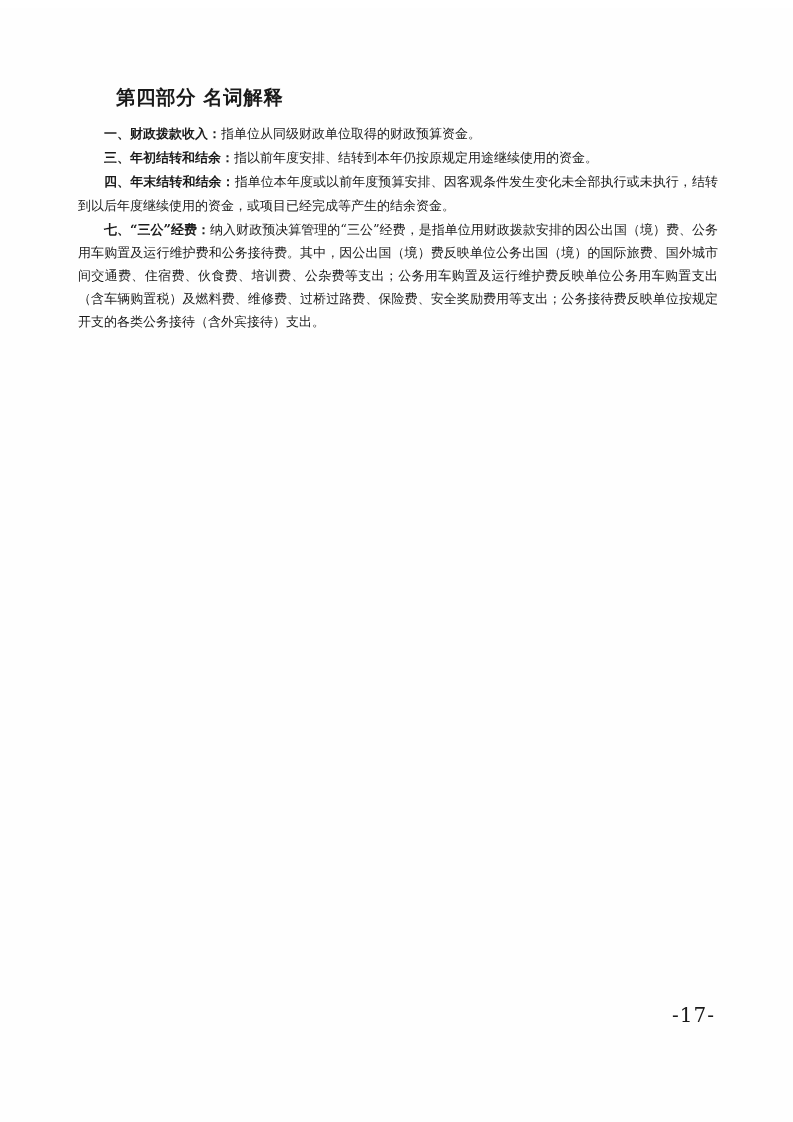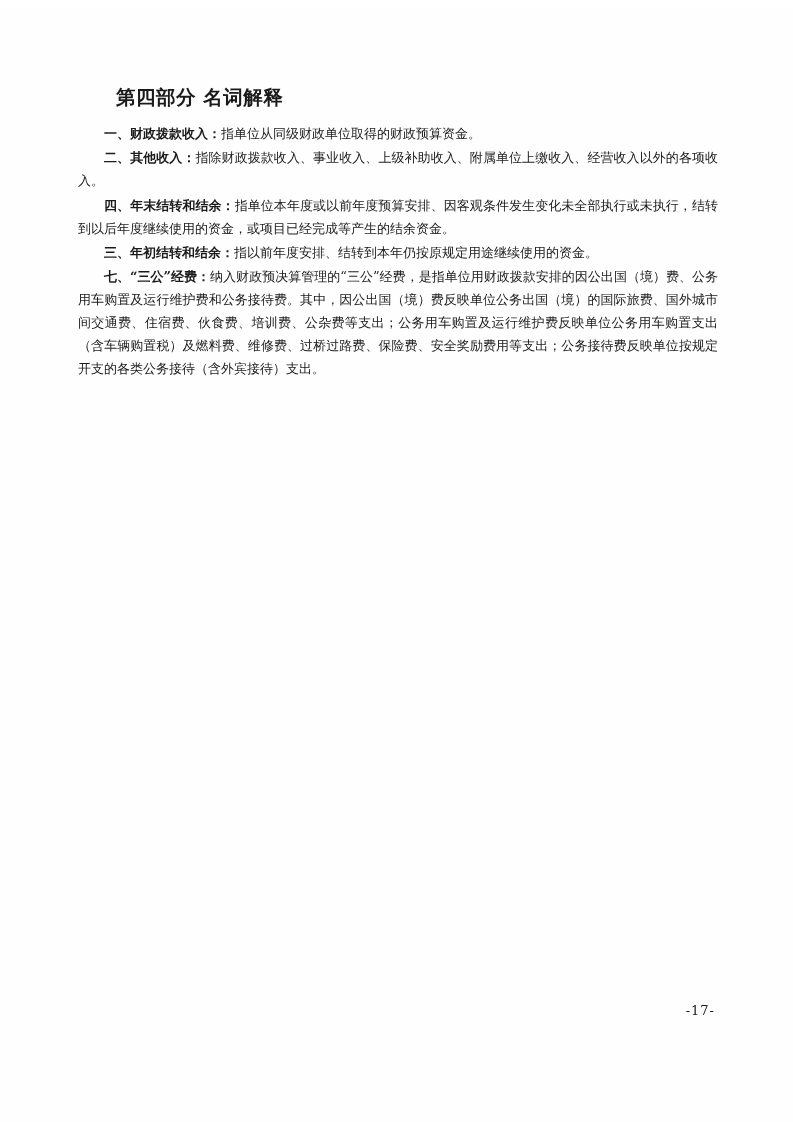--- a/index.html
+++ b/index.html
@@ -46,40 +46,39 @@
     text-indent: 2em;
     font-family: "DejaVu Serif", "Liberation Serif", serif;
   }
   .para .lead {
     font-weight: bold;
   }
   .page-number {
     position: absolute;
     right: 78px;
     top: 995px;
-    font-size: 13px;
+    font-size: 20px;
     letter-spacing: 1px;
     font-family: "DejaVu Serif", "Liberation Serif", serif;
   }
 </style>
 </head>
 <body>
 
 <div class="page">
   <div class="content">
 
     <h1 class="doc-title">第四部分  名词解释</h1>
 
     <p class="para"><span class="lead">一、财政拨款收入：</span><span>指单位从同级财政单位取得的财政预算资金。</span></p>
 
-    <p class="para"><span class="lead">二、其他收入：</span><span>指除财政拨款收入、事业收入、上级补助收入、附属单位上缴收入、经营收入以外的各项收入。</span></p>
+
+    <p class="para"><span class="lead">三、年初结转和结余：</span><span>指以前年度安排、结转到本年仍按原规定用途继续使用的资金。</span></p>
 
     <p class="para"><span class="lead">四、年末结转和结余：</span><span>指单位本年度或以前年度预算安排、因客观条件发生变化未全部执行或未执行，结转到以后年度继续使用的资金，或项目已经完成等产生的结余资金。</span></p>
-
-    <p class="para"><span class="lead">三、年初结转和结余：</span><span>指以前年度安排、结转到本年仍按原规定用途继续使用的资金。</span></p>
 
 
 
     <p class="para"><span class="lead">七、“三公”经费：</span><span>纳入财政预决算管理的“三公”经费，是指单位用财政拨款安排的因公出国（境）费、公务用车购置及运行维护费和公务接待费。其中，因公出国（境）费反映单位公务出国（境）的国际旅费、国外城市间交通费、住宿费、伙食费、培训费、公杂费等支出；公务用车购置及运行维护费反映单位公务用车购置支出（含车辆购置税）及燃料费、维修费、过桥过路费、保险费、安全奖励费用等支出；公务接待费反映单位按规定开支的各类公务接待（含外宾接待）支出。</span></p>
 
   </div>
 
   <div class="page-number">-17-</div>
 </div>
 

